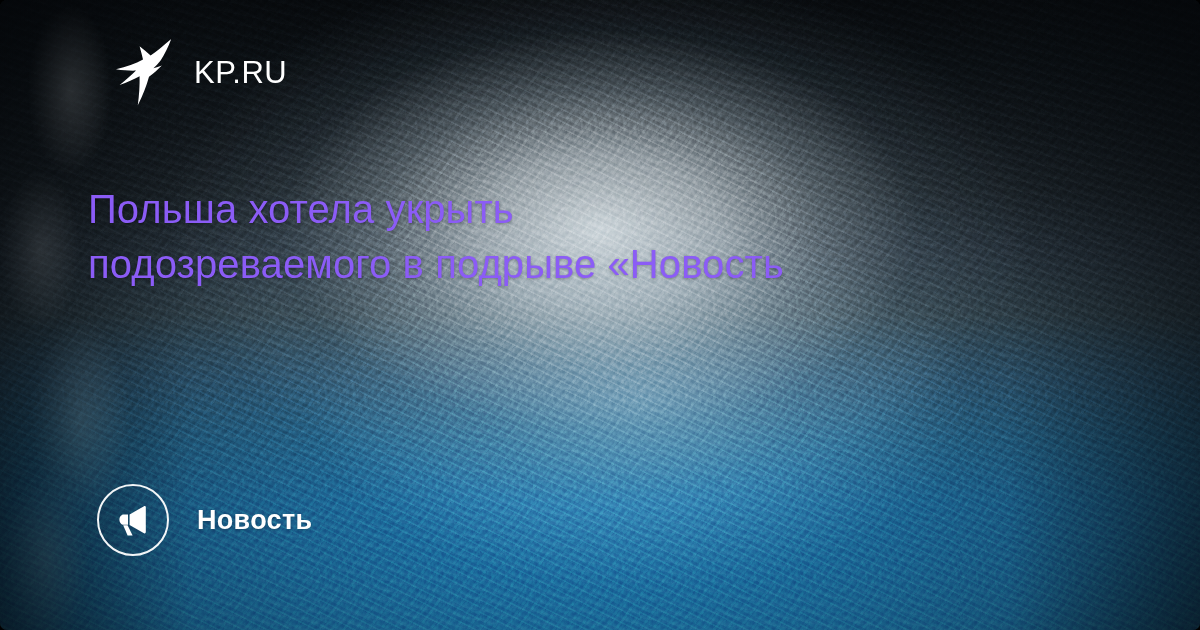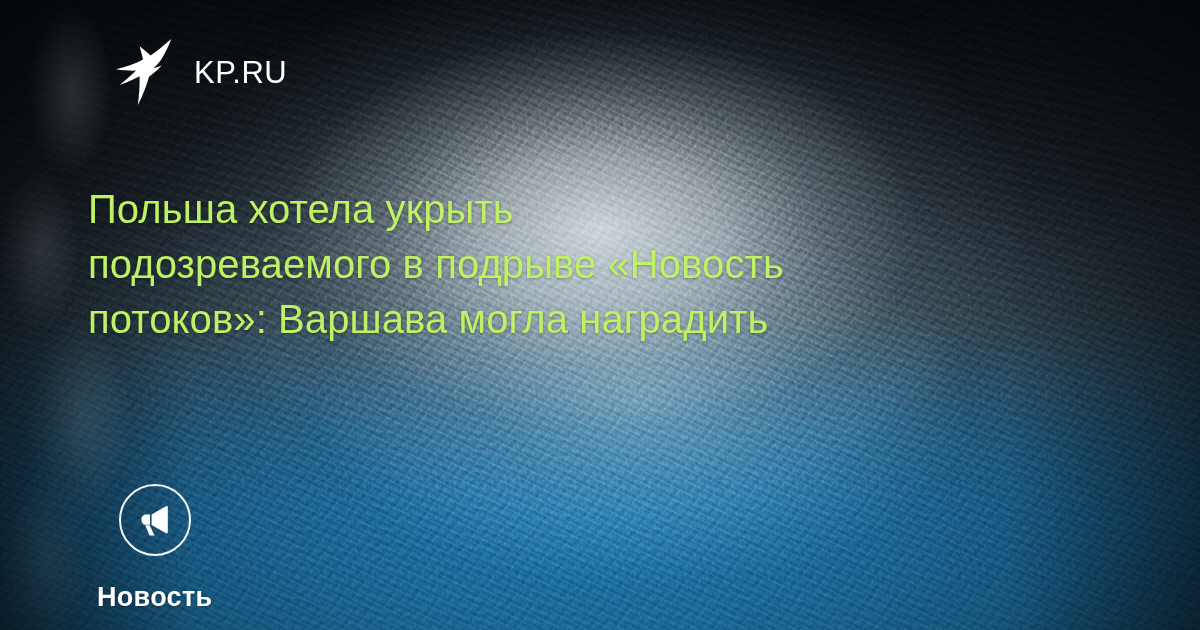--- a/index.html
+++ b/index.html
@@ -8,20 +8,21 @@
     padding: 0;
     background: #000;
   }
   .card {
     position: relative;
     width: 1200px;
     height: 630px;
     overflow: hidden;
     font-family: "Liberation Sans", "DejaVu Sans", sans-serif;
     background: #0c1014;
+    border-radius: 7px;
   }
 
   
   .bg {
     position: absolute;
     inset: 0;
     z-index: 0;
   }
   
   .bg-base {
@@ -151,41 +152,40 @@
     line-height: 1;
     white-space: nowrap;
   }
 
   
   .headline {
     position: absolute;
     left: 88px;
     top: 182px;
     width: 1000px;
-    color: #bef264;
+    color: #8b5cf6;
     font-size: 40px;
     font-weight: 400;
     line-height: 55px;
     letter-spacing: 0.1px;
     text-shadow: 0 1px 3px rgba(0,0,0,0.30);
   }
   .headline .hl-line {
     display: block;
     white-space: nowrap;
   }
 
   
   .badge-row {
     position: absolute;
     left: 97px;
     top: 484px;
     display: flex;
     align-items: center;
     gap: 28px;
-    flex-direction: column;
   }
   .badge-circle {
     width: 72px;
     height: 72px;
     border: 2px solid rgba(255,255,255,0.95);
     border-radius: 50%;
     display: flex;
     align-items: center;
     justify-content: center;
     box-sizing: border-box;
@@ -221,21 +221,20 @@
     <div class="logo-row">
       <svg class="logo-bird" viewBox="0 0 62 68" aria-hidden="true">
         <path fill="#ffffff" d="M61.2 1.0 C54.0 7.2 47.0 13.0 40.6 17.6 C37.0 14.2 33.4 11.0 29.6 8.2 C31.0 13.2 32.1 17.6 33.0 21.6 C25.4 25.8 16.6 29.0 6.0 31.2 C13.6 32.4 20.2 32.8 26.0 32.6 C21.4 37.2 16.0 42.0 9.6 47.0 C17.2 44.4 23.8 41.4 29.6 38.2 C29.8 47.4 29.2 57.0 27.8 67.2 C33.0 57.0 36.6 47.6 39.0 38.8 C44.0 35.2 48.2 31.4 51.8 27.6 C49.2 28.6 46.4 29.5 43.4 30.3 C45.8 28.0 48.2 25.4 50.6 22.4 C54.6 16.4 58.2 9.3 61.2 1.0 Z"></path>
       </svg>
       <span class="logo-wordmark">KP.RU</span>
     </div>
 
     <div class="headline">
       <span class="hl-line">Польша хотела укрыть</span>
       <span class="hl-line">подозреваемого в подрыве «Новость</span>
-      <span class="hl-line">потоков»: Варшава могла наградить</span>
     </div>
 
     <div class="badge-row">
       <span class="badge-circle">
         <svg width="36" height="36" viewBox="0 0 36 36" aria-hidden="true">
           <path fill="#ffffff" d="M29.0 4.2 L14.6 12.4 L14.6 23.0 L29.0 31.2 C29.9 31.7 30.8 31.1 30.8 30.1 L30.8 5.3 C30.8 4.3 29.9 3.7 29.0 4.2 Z"></path>
           <path fill="#ffffff" d="M8.6 12.6 L13.0 12.6 L13.0 22.8 L8.6 22.8 C6.3 22.8 4.4 20.5 4.4 17.7 C4.4 14.9 6.3 12.6 8.6 12.6 Z"></path>
           <path fill="#ffffff" d="M8.2 23.2 L12.6 23.2 L17.6 33.4 L12.6 33.4 Z"></path>
         </svg>
       </span>

